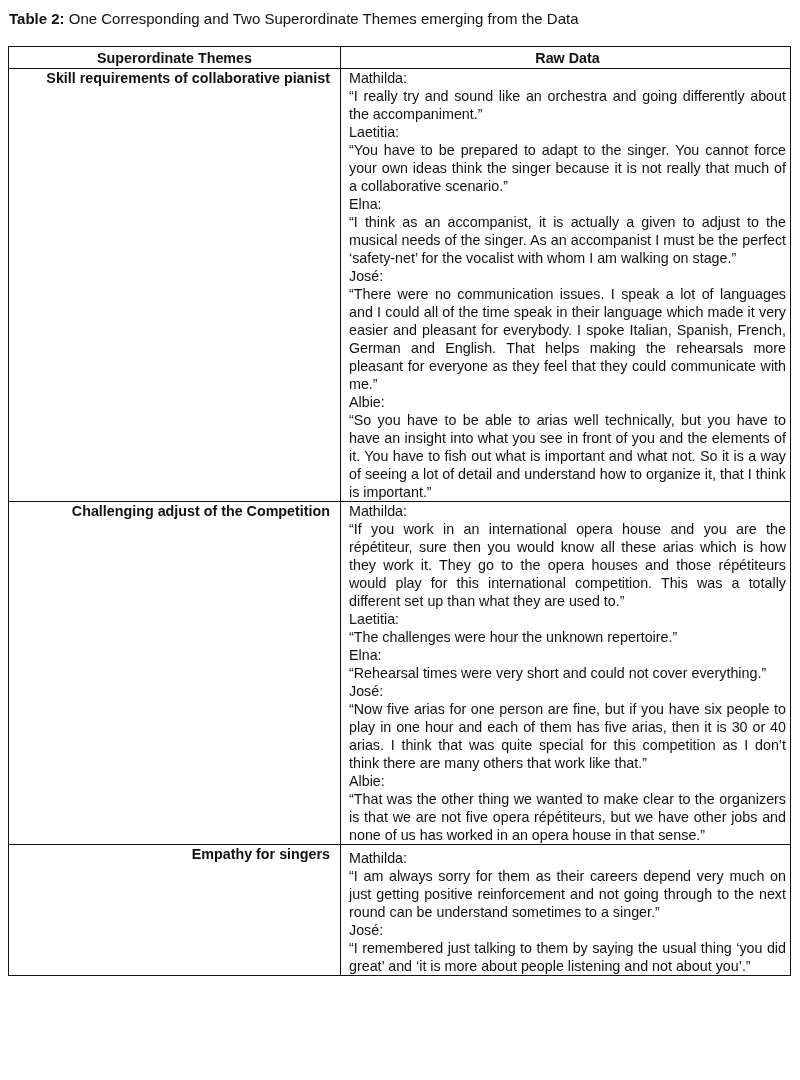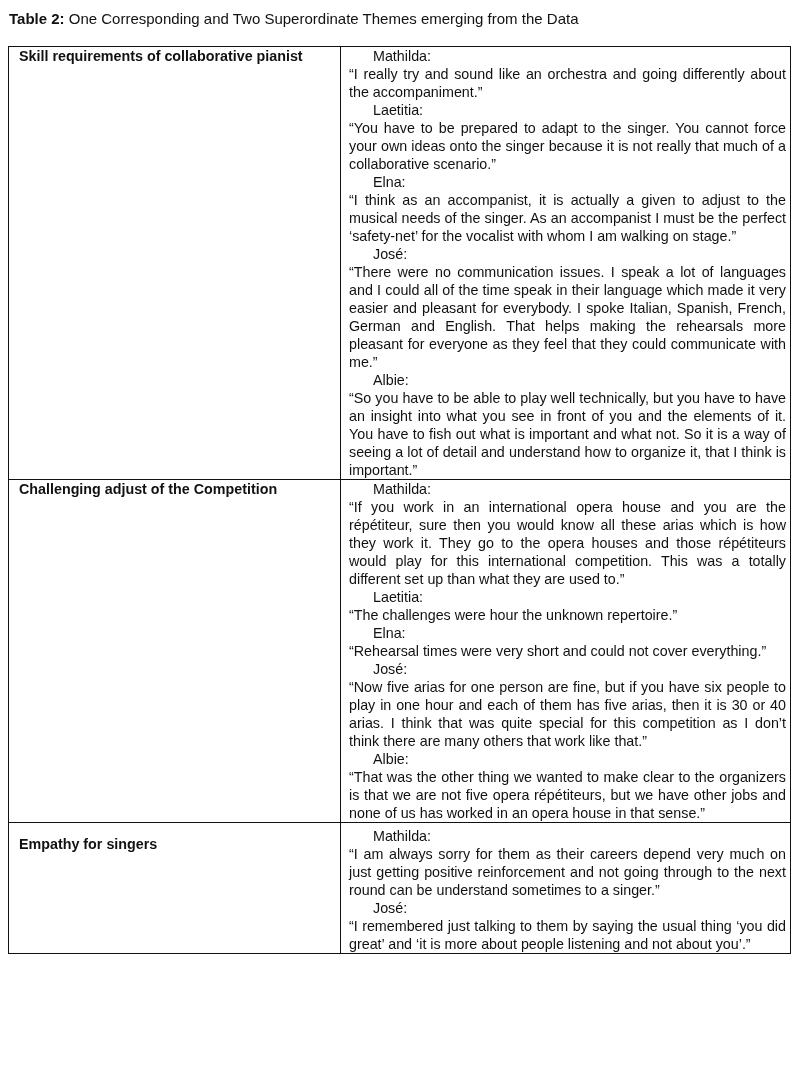--- a/index.html
+++ b/index.html
@@ -31,69 +31,74 @@
       top: 46px;
       width: 783px;
       border-collapse: collapse;
       font-size: 14.3px;
       line-height: 18px;
     }
     table.themes td {
       border: 1.5px solid #111111;
       vertical-align: top;
       padding: 0 10px 0 10px;
+      text-align: right;
     }
     table.themes td.col-theme {
       width: 311px;
       padding-left: 10px;
     }
     table.themes td.col-data {
       text-align: justify;
       padding-left: 8px;
       padding-right: 4px;
     }
     .hdr {
       font-weight: bold;
       text-align: center !important;
       padding-top: 2px !important;
       padding-bottom: 1px !important;
     }
     .theme-name {
       font-weight: bold;
       padding-top: 0;
     }
-    .speaker { display: block; margin-left: 24px; }
+    .speaker { display: block; }
     .quote { display: block; }
     .last-row td { border-bottom: 1.5px solid #111111; }
     .empathy-data { font-family: "Liberation Sans Narrow", "Liberation Sans", sans-serif; }
   </style>
 </head>
 <body>
 
 <div class="caption">
   <span class="label">Table 2:</span><span> One Corresponding and Two Superordinate Themes emerging from the Data</span>
 </div>
 
 <table class="themes">
   <tbody>
 
+    <tr>
+      <td class="col-theme hdr">Superordinate Themes</td>
+      <td class="col-data hdr">Raw Data</td>
+    </tr>
 
     <tr>
       <td class="col-theme theme-name">Skill requirements of collaborative pianist</td>
       <td class="col-data">
         <span class="speaker">Mathilda:</span>
         <span class="quote">“I really try and sound like an orchestra and going differently about the accompaniment.”</span>
         <span class="speaker">Laetitia:</span>
-        <span class="quote">“You have to be prepared to adapt to the singer. You cannot force your own ideas onto the singer because it is not really that much of a collaborative scenario.”</span>
+        <span class="quote">“You have to be prepared to adapt to the singer. You cannot force your own ideas think the singer because it is not really that much of a collaborative scenario.”</span>
         <span class="speaker">Elna:</span>
         <span class="quote">“I think as an accompanist, it is actually a given to adjust to the musical needs of the singer. As an accompanist I must be the perfect ‘safety-net’ for the vocalist with whom I am walking on stage.”</span>
         <span class="speaker">José:</span>
         <span class="quote">“There were no communication issues. I speak a lot of languages and I could all of the time speak in their language which made it very easier and pleasant for everybody. I spoke Italian, Spanish, French, German and English. That helps making the rehearsals more pleasant for everyone as they feel that they could communicate with me.”</span>
         <span class="speaker">Albie:</span>
-        <span class="quote">“So you have to be able to play well technically, but you have to have an insight into what you see in front of you and the elements of it. You have to fish out what is important and what not. So it is a way of seeing a lot of detail and understand how to organize it, that I think is important.”</span>
+        <span class="quote">“So you have to be able to arias well technically, but you have to have an insight into what you see in front of you and the elements of it. You have to fish out what is important and what not. So it is a way of seeing a lot of detail and understand how to organize it, that I think is important.”</span>
       </td>
     </tr>
 
     <tr>
       <td class="col-theme theme-name">Challenging adjust of the Competition</td>
       <td class="col-data">
         <span class="speaker">Mathilda:</span>
         <span class="quote">“If you work in an international opera house and you are the répétiteur, sure then you would know all these arias which is how they work it. They go to the opera houses and those répétiteurs would play for this international competition. This was a totally different set up than what they are used to.”</span>
         <span class="speaker">Laetitia:</span>
         <span class="quote">“The challenges were hour the unknown repertoire.”</span>
@@ -101,21 +106,21 @@
         <span class="quote">“Rehearsal times were very short and could not cover everything.”</span>
         <span class="speaker">José:</span>
         <span class="quote">“Now five arias for one person are fine, but if you have six people to play in one hour and each of them has five arias, then it is 30 or 40 arias. I think that was quite special for this competition as I don’t think there are many others that work like that.”</span>
         <span class="speaker">Albie:</span>
         <span class="quote">“That was the other thing we wanted to make clear to the organizers is that we are not five opera répétiteurs, but we have other jobs and none of us has worked in an opera house in that sense.”</span>
       </td>
     </tr>
 
 
     <tr class="last-row">
-      <td class="col-theme theme-name" style="padding-top:12px;">Empathy for singers</td>
+      <td class="col-theme theme-name" style="padding-top:0;">Empathy for singers</td>
       <td class="col-data empathy-data" style="padding-top:4px;">
         <span class="speaker">Mathilda:</span>
         <span class="quote">“I am always sorry for them as their careers depend very much on just getting positive reinforcement and not going through to the next round can be understand sometimes to a singer.”</span>
         <span class="speaker">José:</span>
         <span class="quote">“I remembered just talking to them by saying the usual thing ‘you did great’ and ‘it is more about people listening and not about you’.”</span>
       </td>
     </tr>
   </tbody>
 </table>
 

